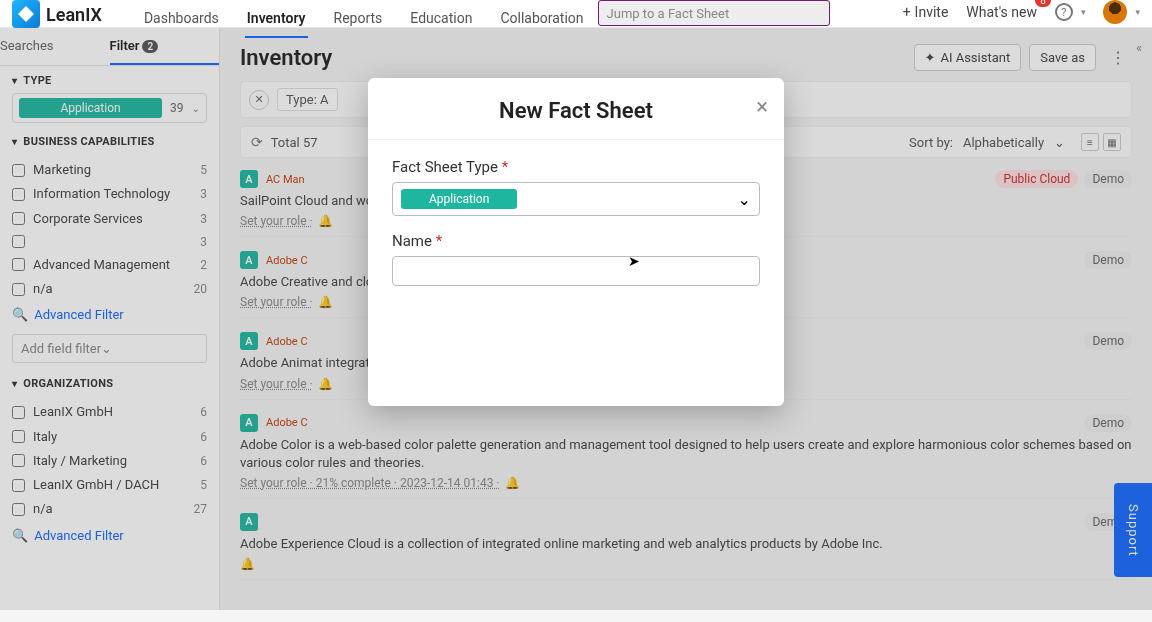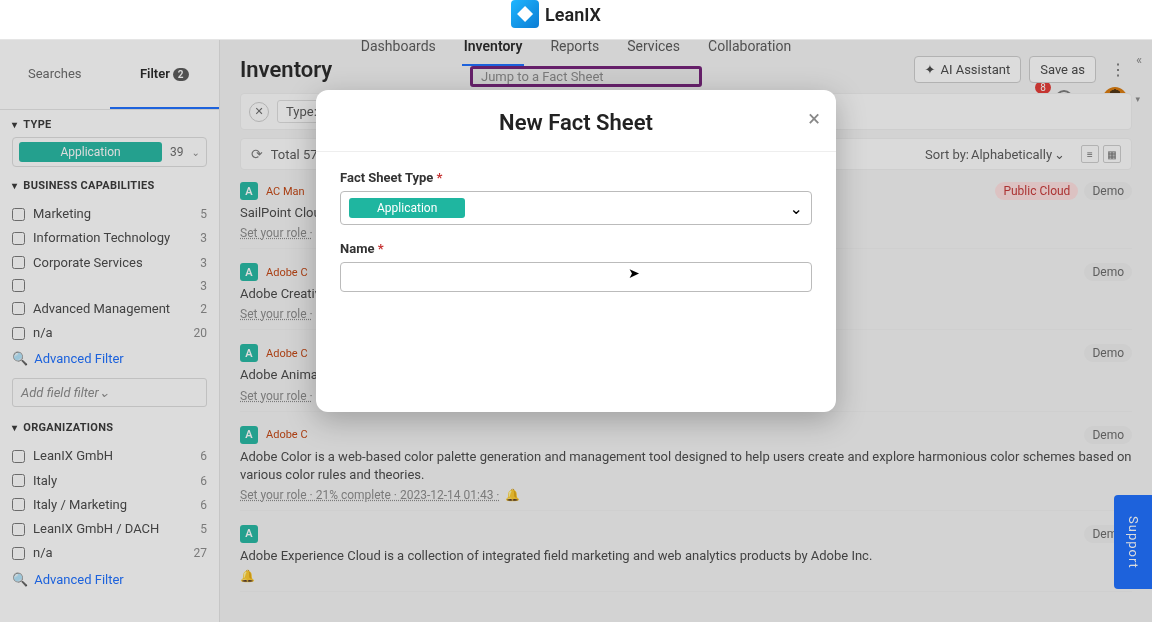--- a/index.html
+++ b/index.html
@@ -1,93 +1,93 @@
 <!DOCTYPE html>
 <html><head>
 <meta charset="utf-8">
 <style>
 * { box-sizing: border-box; margin: 0; padding: 0; font-family: -apple-system, BlinkMacSystemFont, "Segoe UI", Roboto, sans-serif; }
 html, body { width: 1152px; height: 622px; overflow: hidden; background: #f5f5f5; }
-.topbar { height: 40px; background: #fff; display: flex; align-items: center; padding: 0 12px; border-bottom: 1px solid #e5e5e5; flex-direction: column; }
+.topbar { height: 28px; background: #fff; display: flex; align-items: flex-start; padding: 0 12px; border-bottom: 1px solid #e5e5e5; }
 .logo { display: flex; align-items: center; gap: 6px; margin-right: 40px; }
 .logo-icon { width: 28px; height: 28px; background: linear-gradient(135deg, #1fb6ff, #0b7cd4); border-radius: 4px; position: relative; }
 .logo-icon::before { content: ""; position: absolute; inset: 6px; background: #fff; clip-path: polygon(50% 0, 100% 50%, 50% 100%, 0 50%); }
 .logo-text { font-weight: 600; font-size: 18px; color: #222; }
 .nav { display: flex; gap: 24px; font-size: 14px; color: #555; }
 .nav-item { cursor: pointer; padding: 10px 2px; }
 .nav-item.active { color: #222; font-weight: 600; border-bottom: 2px solid #166bff; }
-.jump { margin-left: 20px; width: 232px; height: 26px; background: #ededed; border: 3px solid #701a75; border-radius: 3px; padding: 0 8px; font-size: 13px; color: #888; display: flex; align-items: center; }
+.jump { margin-left: 12px; width: 232px; height: 26px; background: #ededed; border: 1px solid #701a75; border-radius: 3px; padding: 0 8px; font-size: 13px; color: #888; display: flex; align-items: center; }
 .top-actions { margin-left: auto; display: flex; align-items: center; gap: 18px; font-size: 14px; color: #444; }
 .invite { display: flex; align-items: center; gap: 4px; cursor: pointer; }
 .whatsnew { position: relative; cursor: pointer; }
 .badge { position: absolute; top: -10px; right: -14px; background: #e3342f; color: #fff; font-size: 10px; border-radius: 8px; padding: 1px 5px; }
 .help { width: 18px; height: 18px; border: 2px solid #777; border-radius: 50%; display: flex; align-items: center; justify-content: center; font-size: 11px; color: #777; cursor: pointer; }
 .avatar { width: 24px; height: 24px; border-radius: 50%; background: #d97706; background-image: radial-gradient(circle at 50% 35%, #4a2c0a 30%, #d97706 31%); cursor: pointer; }
 .caret { font-size: 9px; color: #888; margin-left: -10px; }
 
 .body { display: flex; height: calc(100% - 40px); position: relative; }
 .sidebar { width: 220px; background: #fff; border-right: 1px solid #e5e5e5; overflow-y: auto; }
 .side-tabs { display: flex; border-bottom: 1px solid #e5e5e5; }
-.side-tab { flex: 1; text-align: center; padding: 26px 0; font-size: 13px; color: #666; cursor: pointer; }
+.side-tab { flex: 1; text-align: left; padding: 10px 0; font-size: 13px; color: #666; cursor: pointer; }
 .side-tab.active { color: #222; font-weight: 600; border-bottom: 2px solid #166bff; }
 .filter-count { display: inline-block; background: #555; color: #fff; border-radius: 8px; font-size: 10px; padding: 1px 5px; margin-left: 3px; }
 .section { padding: 8px 12px 4px; }
 .section-head { display: flex; align-items: center; gap: 6px; font-size: 11px; font-weight: 700; color: #333; text-transform: uppercase; letter-spacing: 0.3px; margin-bottom: 6px; cursor: pointer; }
 .chev { font-size: 10px; }
 .type-box { display: flex; align-items: center; gap: 8px; background: #fff; border: 1px solid #ddd; border-radius: 4px; padding: 4px 6px; }
 .type-pill { flex: 1; background: #1fb6a0; color: #fff; font-size: 12px; text-align: center; padding: 3px 0; border-radius: 3px; }
 .type-count { font-size: 12px; color: #666; }
 .type-chev { font-size: 10px; color: #888; cursor: pointer; }
 .filter-item { display: flex; align-items: center; padding: 4px 12px; font-size: 13px; color: #444; cursor: pointer; }
 .filter-item input { margin-right: 8px; }
 .filter-item .cnt { margin-left: auto; font-size: 12px; color: #888; }
 .filter-item .lbl { line-height: 1.25; padding-right: 6px;}
 .adv-filter { padding: 6px 12px; font-size: 13px; color: #166bff; display: flex; align-items: center; gap: 6px; cursor: pointer; }
 .adv-filter .mag { color: #166bff; }
-.add-filter { margin: 6px 12px; border: 1px solid #ddd; border-radius: 3px; padding: 6px 8px; font-size: 13px; color: #888; display: flex; align-items: center; cursor: pointer; font-style: italic; }
+.add-filter { margin: 6px 12px; border: 1px solid #ddd; border-radius: 3px; padding: 6px 8px; font-size: 13px; color: #888; display: flex; align-items: center; cursor: pointer; }
 
 .main { flex: 1; position: relative; overflow: hidden; }
 .main-inner { padding: 16px 20px; }
 .main-head { display: flex; align-items: center; gap: 12px; margin-bottom: 10px; }
 .page-title { font-size: 22px; font-weight: 600; color: #222; }
 .head-actions { margin-left: auto; display: flex; align-items: center; gap: 8px; }
 .ai-btn, .saveas-btn { border: 1px solid #ccc; background: #fff; border-radius: 4px; padding: 5px 10px; font-size: 13px; color: #444; cursor: pointer; display: flex; align-items: center; gap: 5px;}
 .more-btn { padding: 4px 6px; cursor: pointer; color: #666; font-size: 16px;}
 .collapse-icon { position: absolute; top: 12px; right: 10px; font-size: 13px; color: #888; cursor: pointer; }
 .filter-row { display: flex; align-items: center; gap: 8px; background: #fdfdfd; border: 1px solid #eee; border-radius: 4px; padding: 6px 8px; margin-bottom: 8px; }
 .clear-x { width: 20px; height: 20px; border: 1px solid #ccc; border-radius: 50%; display: flex; align-items: center; justify-content: center; font-size: 11px; color: #666; cursor: pointer;}
 .type-chip { font-size: 13px; color: #555; border: 1px solid #ddd; border-radius: 3px; padding: 3px 8px; background: #fff; }
 .meta-row { display: flex; align-items: center; gap: 8px; background: #fdfdfd; border: 1px solid #eee; border-radius: 4px; padding: 6px 10px; font-size: 13px; color: #555; margin-bottom: 12px;}
 .refresh { cursor: pointer; font-size: 14px; color: #777;}
-.sort { margin-left: auto; display: flex; align-items: center; gap: 2px; cursor: pointer;}
+.sort { margin-left: auto; display: flex; align-items: center; gap: 10px; cursor: pointer;}
 .view-icons { display: flex; gap: 4px; margin-left: 8px;}
 .view-icon { width: 18px; height: 18px; border: 1px solid #ccc; border-radius: 2px; cursor: pointer; display: flex; align-items: center; justify-content: center; font-size: 10px; color: #666;}
 .list { display: flex; flex-direction: column; gap: 14px; }
 .item { border-bottom: 1px solid #f0f0f0; padding-bottom: 8px;}
 .item-h { display: flex; align-items: center; gap: 8px; }
 .ibadge { width: 18px; height: 18px; background: #1fb6a0; color: #fff; font-size: 11px; font-weight: 600; border-radius: 3px; display: flex; align-items: center; justify-content: center;}
 .ititle { color: #c2410c; font-size: 11px; font-weight: 400; cursor: pointer; }
 .tags { margin-left: auto; display: flex; gap: 6px; }
 .tag { font-size: 12px; padding: 2px 8px; border-radius: 10px; }
 .tag.pub { background: #ffe0e0; color: #c53030; }
 .tag.demo { background: #eee; color: #666; }
 .idesc { font-size: 13px; color: #444; margin: 4px 0 4px 0; line-height: 1.4;}
 .imeta { font-size: 12px; color: #888; display: flex; align-items: center; gap: 6px;}
 .imeta .role { text-decoration: underline dotted; cursor: pointer;}
 .bell { font-size: 12px; color: #aaa; cursor: pointer;}
 
 .support { position: absolute; right: 0; top: 455px; width: 38px; height: 94px; background: #166bff; color: #fff; border-radius: 4px 0 0 4px; writing-mode: vertical-rl; text-align: center; font-size: 13px; display: flex; align-items: center; justify-content: center; cursor: pointer; letter-spacing: 1px;}
 
 .overlay { position: absolute; inset: 0; background: rgba(60,60,60,0.18); display: flex; align-items: flex-start; justify-content: center; padding-top: 50px;}
-.modal { width: 520px; background: #fff; border-radius: 12px; box-shadow: 0 8px 30px rgba(0,0,0,0.25); }
+.modal { width: 416px; background: #fff; border-radius: 6px; box-shadow: 0 8px 30px rgba(0,0,0,0.25); }
 .modal-h { padding: 20px 24px 16px; position: relative; text-align: center; border-bottom: 1px solid #eee;}
 .modal-title { font-size: 22px; font-weight: 600; color: #222; }
 .modal-close { position: absolute; right: 16px; top: 16px; font-size: 22px; color: #888; cursor: pointer; background: none; border: none;}
 .modal-body { padding: 18px 24px 120px; }
-.form-label { font-size: 13px; font-weight: 700; color: #333; margin-bottom: 6px; display: block;}
+.form-label { font-size: 15px; font-weight: 400; color: #333; margin-bottom: 6px; display: block;}
 .req { color: #c53030; }
 .type-select { border: 1px solid #bbb; border-radius: 4px; padding: 6px 8px; display: flex; align-items: center; justify-content: space-between; cursor: pointer; margin-bottom: 16px;}
 .type-select .pill { background: #1fb6a0; color: #fff; font-size: 12px; padding: 3px 28px; border-radius: 3px;}
 .name-input { width: 100%; border: 1px solid #bbb; border-radius: 4px; padding: 8px; font-size: 14px; height: 30px;}
 .modal-f { padding: 12px 24px 16px; display: flex; justify-content: flex-end; gap: 8px; border-top: 1px solid #eee;}
 .btn { border-radius: 4px; padding: 7px 16px; font-size: 14px; cursor: pointer; border: 1px solid transparent;}
 .btn.cancel { background: #fff; border-color: #ccc; color: #444;}
 .btn.create { background: #166bff; color: #fff;}
 .cursor-arrow { position: absolute; left: 628px; top: 225px; font-size: 14px; color: #000; pointer-events: none;}
 </style>
@@ -96,21 +96,21 @@
 
 <div class="topbar">
   <div class="logo">
     <div class="logo-icon"></div>
     <span class="logo-text">LeanIX</span>
   </div>
   <div class="nav">
     <div class="nav-item">Dashboards</div>
     <div class="nav-item active">Inventory</div>
     <div class="nav-item">Reports</div>
-    <div class="nav-item">Services</div>
+    <div class="nav-item">Education</div>
     <div class="nav-item">Collaboration</div>
   </div>
   <div class="jump">
       <span>Jump to a Fact Sheet</span>
     </div>
   <div class="top-actions">
     <div class="invite">
         <span>+</span>
         <span>Invite</span>
       </div>
@@ -313,21 +313,21 @@
               <span class="bell">🔔</span>
             </div>
           </div>
           <div class="item">
             <div class="item-h">
               <span class="ibadge">A</span>
               <div class="tags">
                 <span class="tag demo">Demo</span>
               </div>
             </div>
-            <div class="idesc">Adobe Experience Cloud is a collection of integrated field marketing and web analytics products by Adobe Inc.</div>
+            <div class="idesc">Adobe Experience Cloud is a collection of integrated online marketing and web analytics products by Adobe Inc.</div>
             <div class="imeta">
               <span class="bell">🔔</span>
             </div>
           </div>
         </div>
     </div>
   </div>
 
   <div class="support">Support</div>
 

